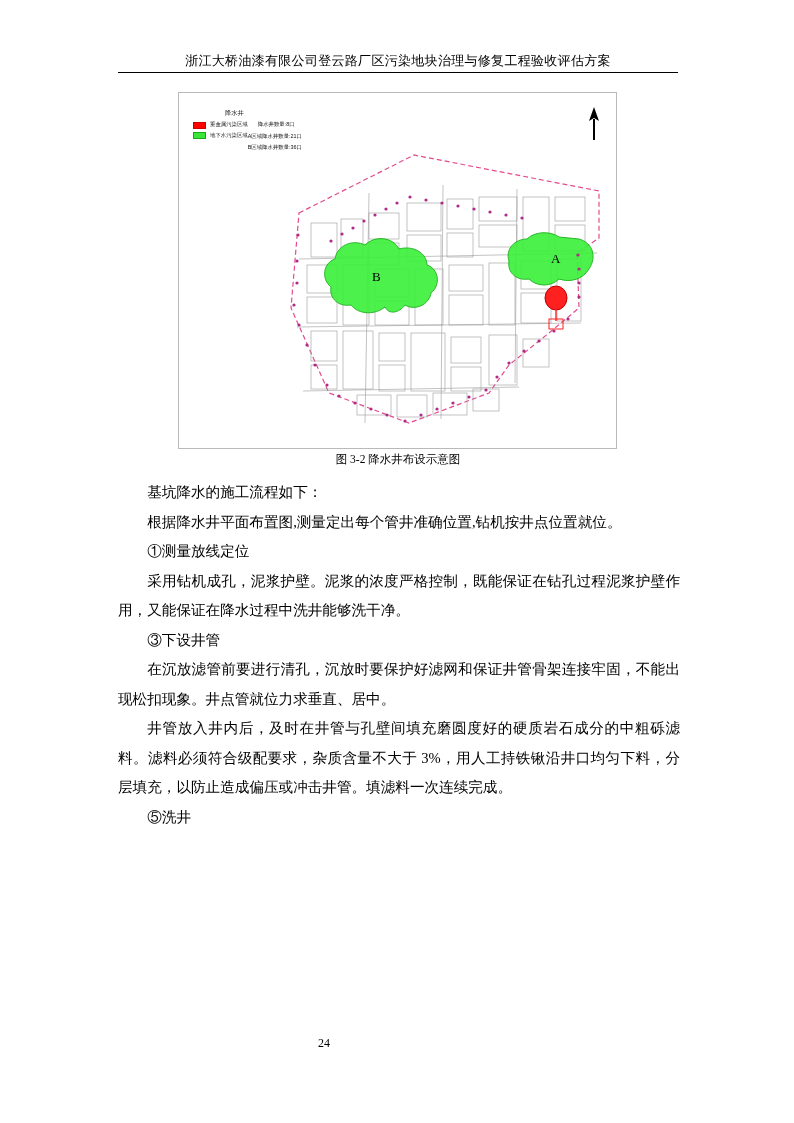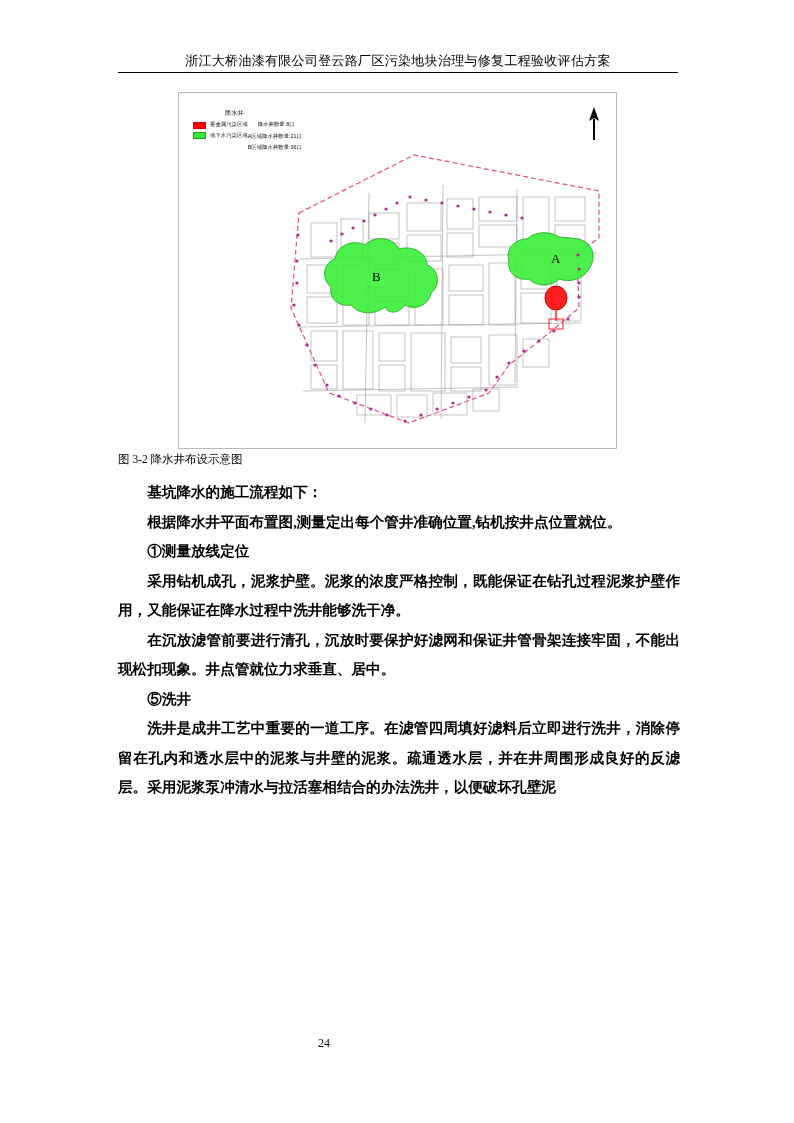--- a/index.html
+++ b/index.html
@@ -100,38 +100,37 @@
     right: 14px;
     top: 14px;
     width: 16px;
     text-align: center;
   }
   .figure-caption {
     position: absolute;
     left: 118px;
     top: 452px;
     width: 560px;
-    text-align: left;
+    text-align: center;
     font-size: 11.5px;
   }
   
   .body-text {
     position: absolute;
     left: 118px;
     top: 478px;
     width: 562px;
     font-size: 14.6px;
     line-height: 29.5px;
     text-align: justify;
     text-justify: inter-ideograph;
   }
   .body-text p {
     margin: 0;
     text-indent: 2em;
-    font-weight: bold;
   }
   .pagenum {
     position: absolute;
     left: 0;
     top: 1036px;
     width: 648px;
     text-align: center;
     font-size: 12px;
   }
 </style>
@@ -295,19 +294,20 @@
     </div>
   </div>
 
   <div class="figure-caption">图 3-2 降水井布设示意图</div>
 
   <div class="body-text">
     <p>基坑降水的施工流程如下：</p>
     <p>根据降水井平面布置图,测量定出每个管井准确位置,钻机按井点位置就位。</p>
     <p>①测量放线定位</p>
     <p>采用钻机成孔，泥浆护壁。泥浆的浓度严格控制，既能保证在钻孔过程泥浆护壁作用，又能保证在降水过程中洗井能够洗干净。</p>
+    <p>③下设井管</p>
     <p>在沉放滤管前要进行清孔，沉放时要保护好滤网和保证井管骨架连接牢固，不能出现松扣现象。井点管就位力求垂直、居中。</p>
+    <p>井管放入井内后，及时在井管与孔壁间填充磨圆度好的硬质岩石成分的中粗砾滤料。滤料必须符合级配要求，杂质含量不大于 3%，用人工持铁锹沿井口均匀下料，分层填充，以防止造成偏压或冲击井管。填滤料一次连续完成。</p>
     <p>⑤洗井</p>
-    <p>洗井是成井工艺中重要的一道工序。在滤管四周填好滤料后立即进行洗井，消除停留在孔内和透水层中的泥浆与井壁的泥浆。疏通透水层，并在井周围形成良好的反滤层。采用泥浆泵冲清水与拉活塞相结合的办法洗井，以便破坏孔壁泥</p>
   </div>
 
   <div class="pagenum">24</div>
 </div>
 
 </body></html>

